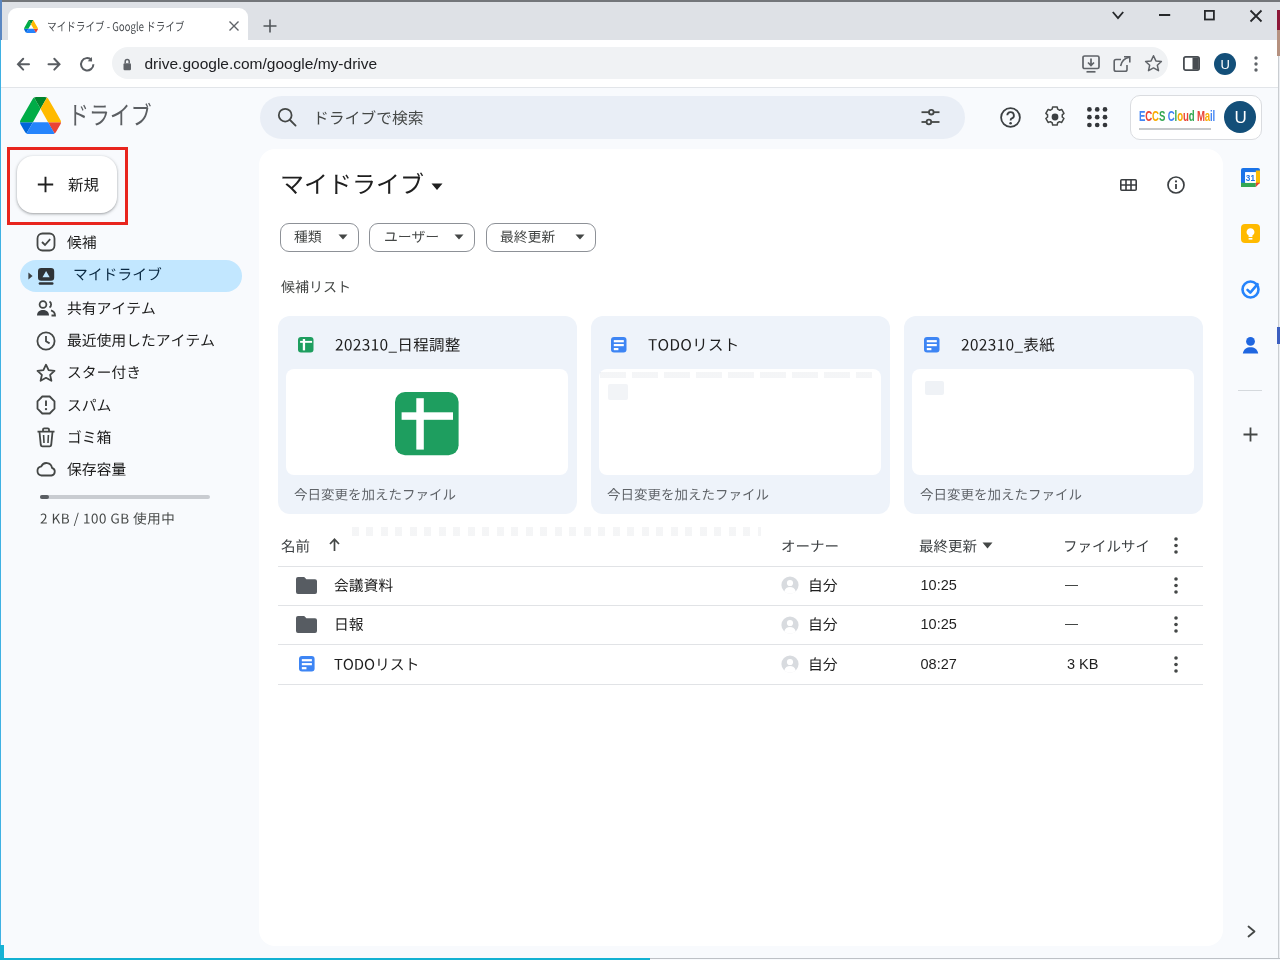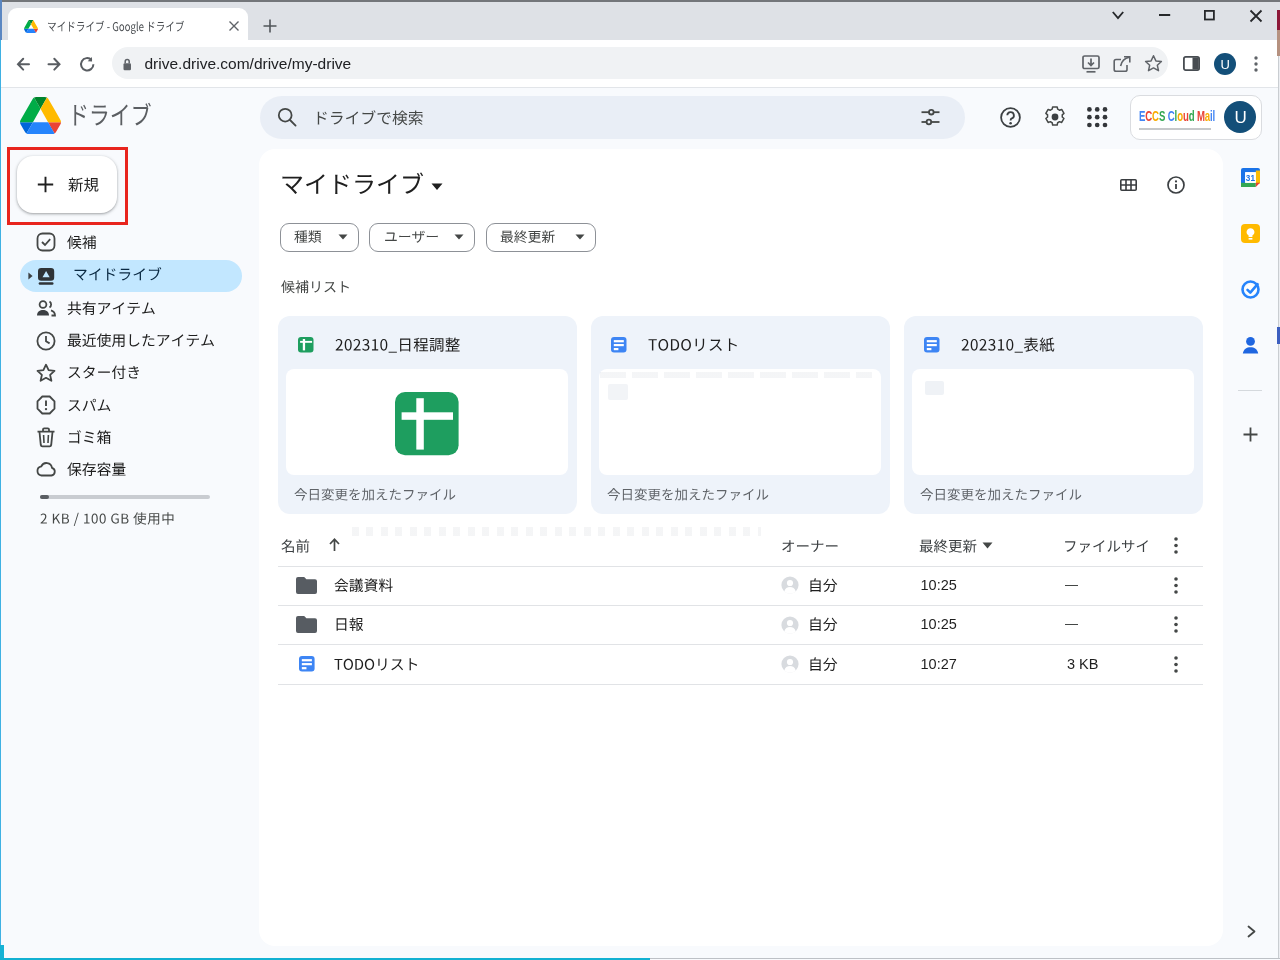--- a/index.html
+++ b/index.html
@@ -63,21 +63,21 @@
   </svg>
 <svg style="position:absolute;left:80px;top:57px;overflow:visible;" width="14.5" height="14.5">
     <path d="M13.4 7.2 A6.2 6.2 0 1 1 11.6 2.9" fill="none" stroke="#595d62" stroke-width="2"></path>
     <path d="M11.9 0 L12.1 4.6 L7.7 4.3 Z" fill="#595d62"></path>
   </svg>
 <div style="position:absolute;left:112px;top:47px;width:1056px;height:32px;background:#f0f2f4;border-radius:16px"></div>
 <svg style="position:absolute;left:123px;top:57.5px;overflow:visible;" width="8.5" height="13">
     <rect x="0.5" y="5.3" width="7.5" height="7" rx="1.2" fill="#5f6368"></rect>
     <path d="M2.2 5.3 V3.6 A2 2 0 0 1 6.2 3.6 V5.3" fill="none" stroke="#5f6368" stroke-width="1.5"></path>
   </svg>
-<div style="position:absolute;left:144.5px;top:55.2px;font-family:&quot;Liberation Sans&quot;,sans-serif;font-size:15.5px;font-weight:400;color:#202124;letter-spacing:0px;white-space:nowrap;line-height:normal">drive.drive.com/drive/my-drive</div>
+<div style="position:absolute;left:144.5px;top:55.2px;font-family:&quot;Liberation Sans&quot;,sans-serif;font-size:15.5px;font-weight:400;color:#202124;letter-spacing:0px;white-space:nowrap;line-height:normal">drive.google.com/google/my-drive</div>
 <svg style="position:absolute;left:1082px;top:55px;overflow:visible;" width="18" height="18">
     <rect x="1" y="1" width="16" height="12.5" rx="1.6" fill="none" stroke="#5f6368" stroke-width="1.7"></rect>
     <path d="M9 3.5 V10 M6 7.5 L9 10.5 L12 7.5" fill="none" stroke="#5f6368" stroke-width="1.7"></path>
     <path d="M4.5 16.8 H13.5" stroke="#5f6368" stroke-width="1.7"></path>
   </svg>
 <svg style="position:absolute;left:1113px;top:55px;overflow:visible;" width="18" height="18">
     <path d="M8 4.5 H3 A1.8 1.8 0 0 0 1.2 6.3 V14.5 A1.8 1.8 0 0 0 3 16.3 H12.2 A1.8 1.8 0 0 0 14 14.5 V10" fill="none" stroke="#5f6368" stroke-width="1.6"></path>
     <path d="M11 1.8 H16.8 V7.6" fill="none" stroke="#5f6368" stroke-width="1.6"></path>
     <path d="M16.4 2.2 C12 3 8.5 6.5 7.6 11" fill="none" stroke="#5f6368" stroke-width="1.6"></path>
   </svg>
@@ -621,21 +621,21 @@
     <circle cx="9" cy="9" r="8.6" fill="#d8dbdf"></circle>
     <circle cx="9" cy="7" r="3.1" fill="#fff"></circle>
     <path d="M3.2 15.5 C4 12.3 6.3 11 9 11 C11.7 11 14 12.3 14.8 15.5 A8.6 8.6 0 0 1 3.2 15.5 Z" fill="#fff"></path>
   </svg>
 <svg style="position:absolute;left:808.0px;top:654.7px;overflow:visible" width="30" height="19">
     <g fill="#1f1f1f" transform="translate(0,14.80) scale(0.014800,-0.014800)">
       <path transform="translate(0)" d="M239 411H774V264H239ZM239 482V631H774V482ZM239 194H774V46H239ZM455 842C447 802 431 747 416 703H163V-81H239V-25H774V-76H853V703H492C509 741 526 787 542 830Z"></path>
       <path transform="translate(1000)" d="M324 820C262 665 151 527 23 442C41 428 74 399 88 383C213 478 331 628 404 797ZM673 822 601 793C676 644 803 482 914 392C928 413 956 442 977 458C867 535 738 687 673 822ZM187 462V389H392C370 219 314 59 76 -19C93 -35 115 -65 125 -85C382 8 446 190 473 389H732C720 135 705 35 679 9C669 -1 657 -4 637 -4C613 -4 552 -3 486 3C500 -18 509 -50 511 -72C574 -76 636 -77 670 -74C704 -71 727 -64 747 -38C782 0 796 115 811 426C812 436 812 462 812 462Z"></path>
     </g>
   </svg>
-<div style="position:absolute;left:920.5px;top:655.7px;font-family:&quot;Liberation Sans&quot;,sans-serif;font-size:14.5px;font-weight:400;color:#1f1f1f;letter-spacing:0px;white-space:nowrap;line-height:normal">10:27</div>
+<div style="position:absolute;left:920.5px;top:655.7px;font-family:&quot;Liberation Sans&quot;,sans-serif;font-size:14.5px;font-weight:400;color:#1f1f1f;letter-spacing:0px;white-space:nowrap;line-height:normal">08:27</div>
 <div style="position:absolute;left:1067px;top:655.7px;font-family:&quot;Liberation Sans&quot;,sans-serif;font-size:14.5px;font-weight:400;color:#1f1f1f;letter-spacing:0px;white-space:nowrap;line-height:normal">3 KB</div>
 <svg style="position:absolute;left:1173.5px;top:655.5px;overflow:visible;" width="4" height="17">
     <circle cx="2" cy="2" r="1.8" fill="#444746"></circle>
     <circle cx="2" cy="8.5" r="1.8" fill="#444746"></circle>
     <circle cx="2" cy="15" r="1.8" fill="#444746"></circle>
   </svg>
 <svg style="position:absolute;left:1240.5px;top:167.5px;overflow:visible;" width="19" height="19">
     <rect x="0" y="0" width="19" height="19" rx="2" fill="#fff"></rect>
     <path d="M0 2 A2 2 0 0 1 2 0 H17 A2 2 0 0 1 19 2 V4.2 H0 Z" fill="#1a73e8"></path>
     <rect x="0" y="2" width="4.2" height="14" fill="#1a73e8"></rect>

